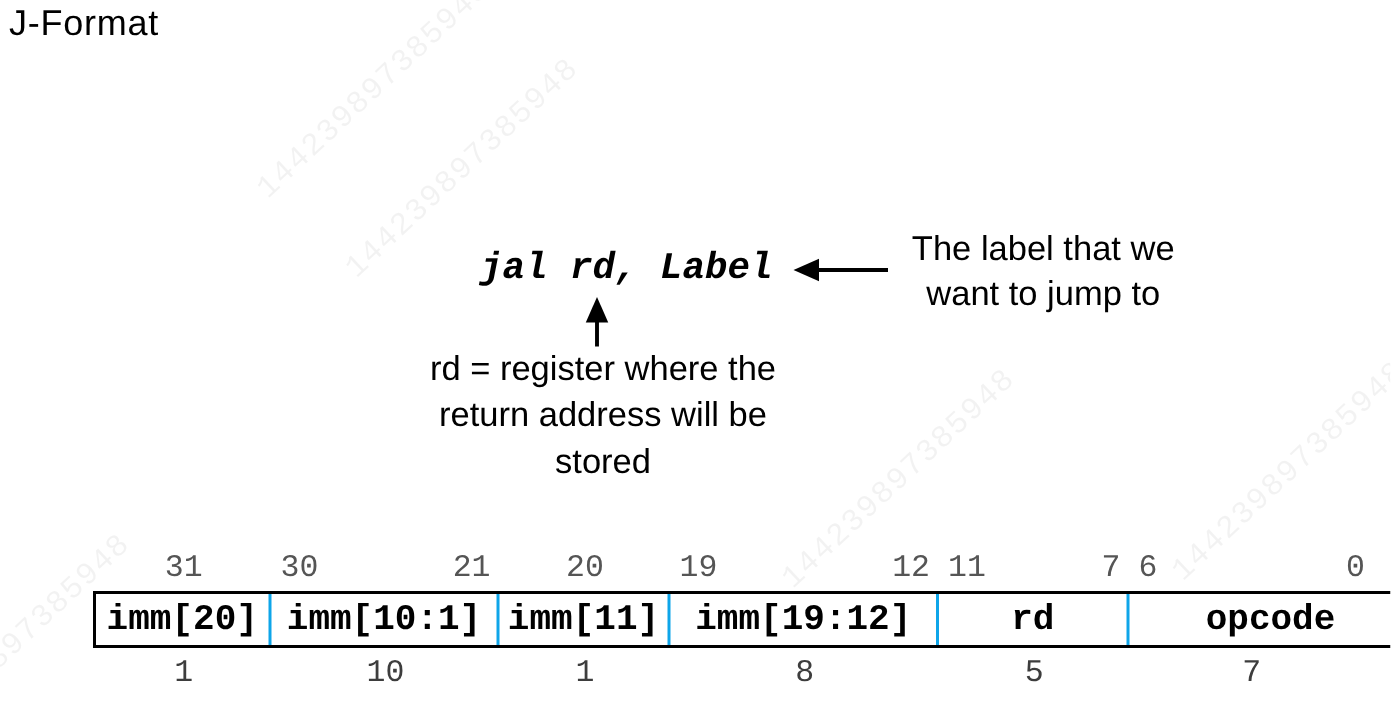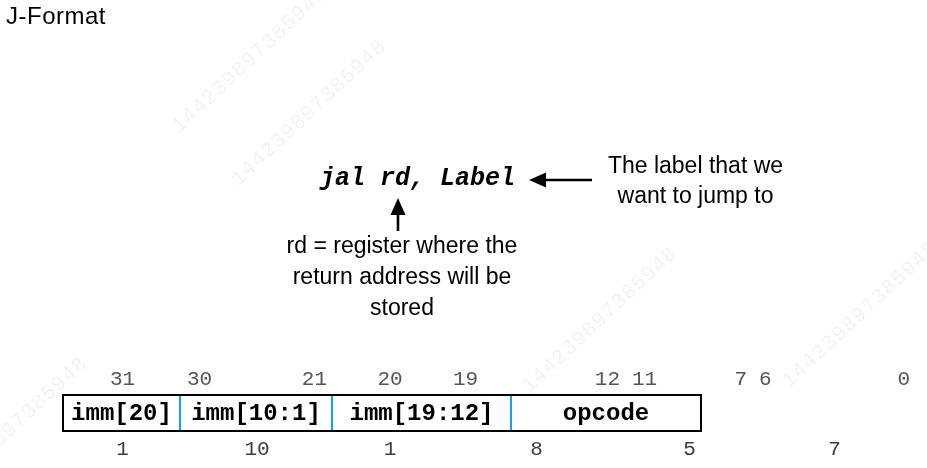--- a/index.html
+++ b/index.html
@@ -95,21 +95,23 @@
     </div>
     <div class="bcell c5">
       <span>6</span>
       <span>0</span>
     </div>
   </div>
 
   <div class="fields">
     <div class="fcell c0">imm[20]</div>
     <div class="fcell c1">imm[10:1]</div>
+    <div class="fcell c2">imm[11]</div>
     <div class="fcell c3">imm[19:12]</div>
+    <div class="fcell c4">rd</div>
     <div class="fcell c5">opcode</div>
   </div>
 
   <div class="wrow">
     <div class="wcell c0">1</div>
     <div class="wcell c1">10</div>
     <div class="wcell c2">1</div>
     <div class="wcell c3">8</div>
     <div class="wcell c4">5</div>
     <div class="wcell c5">7</div>

